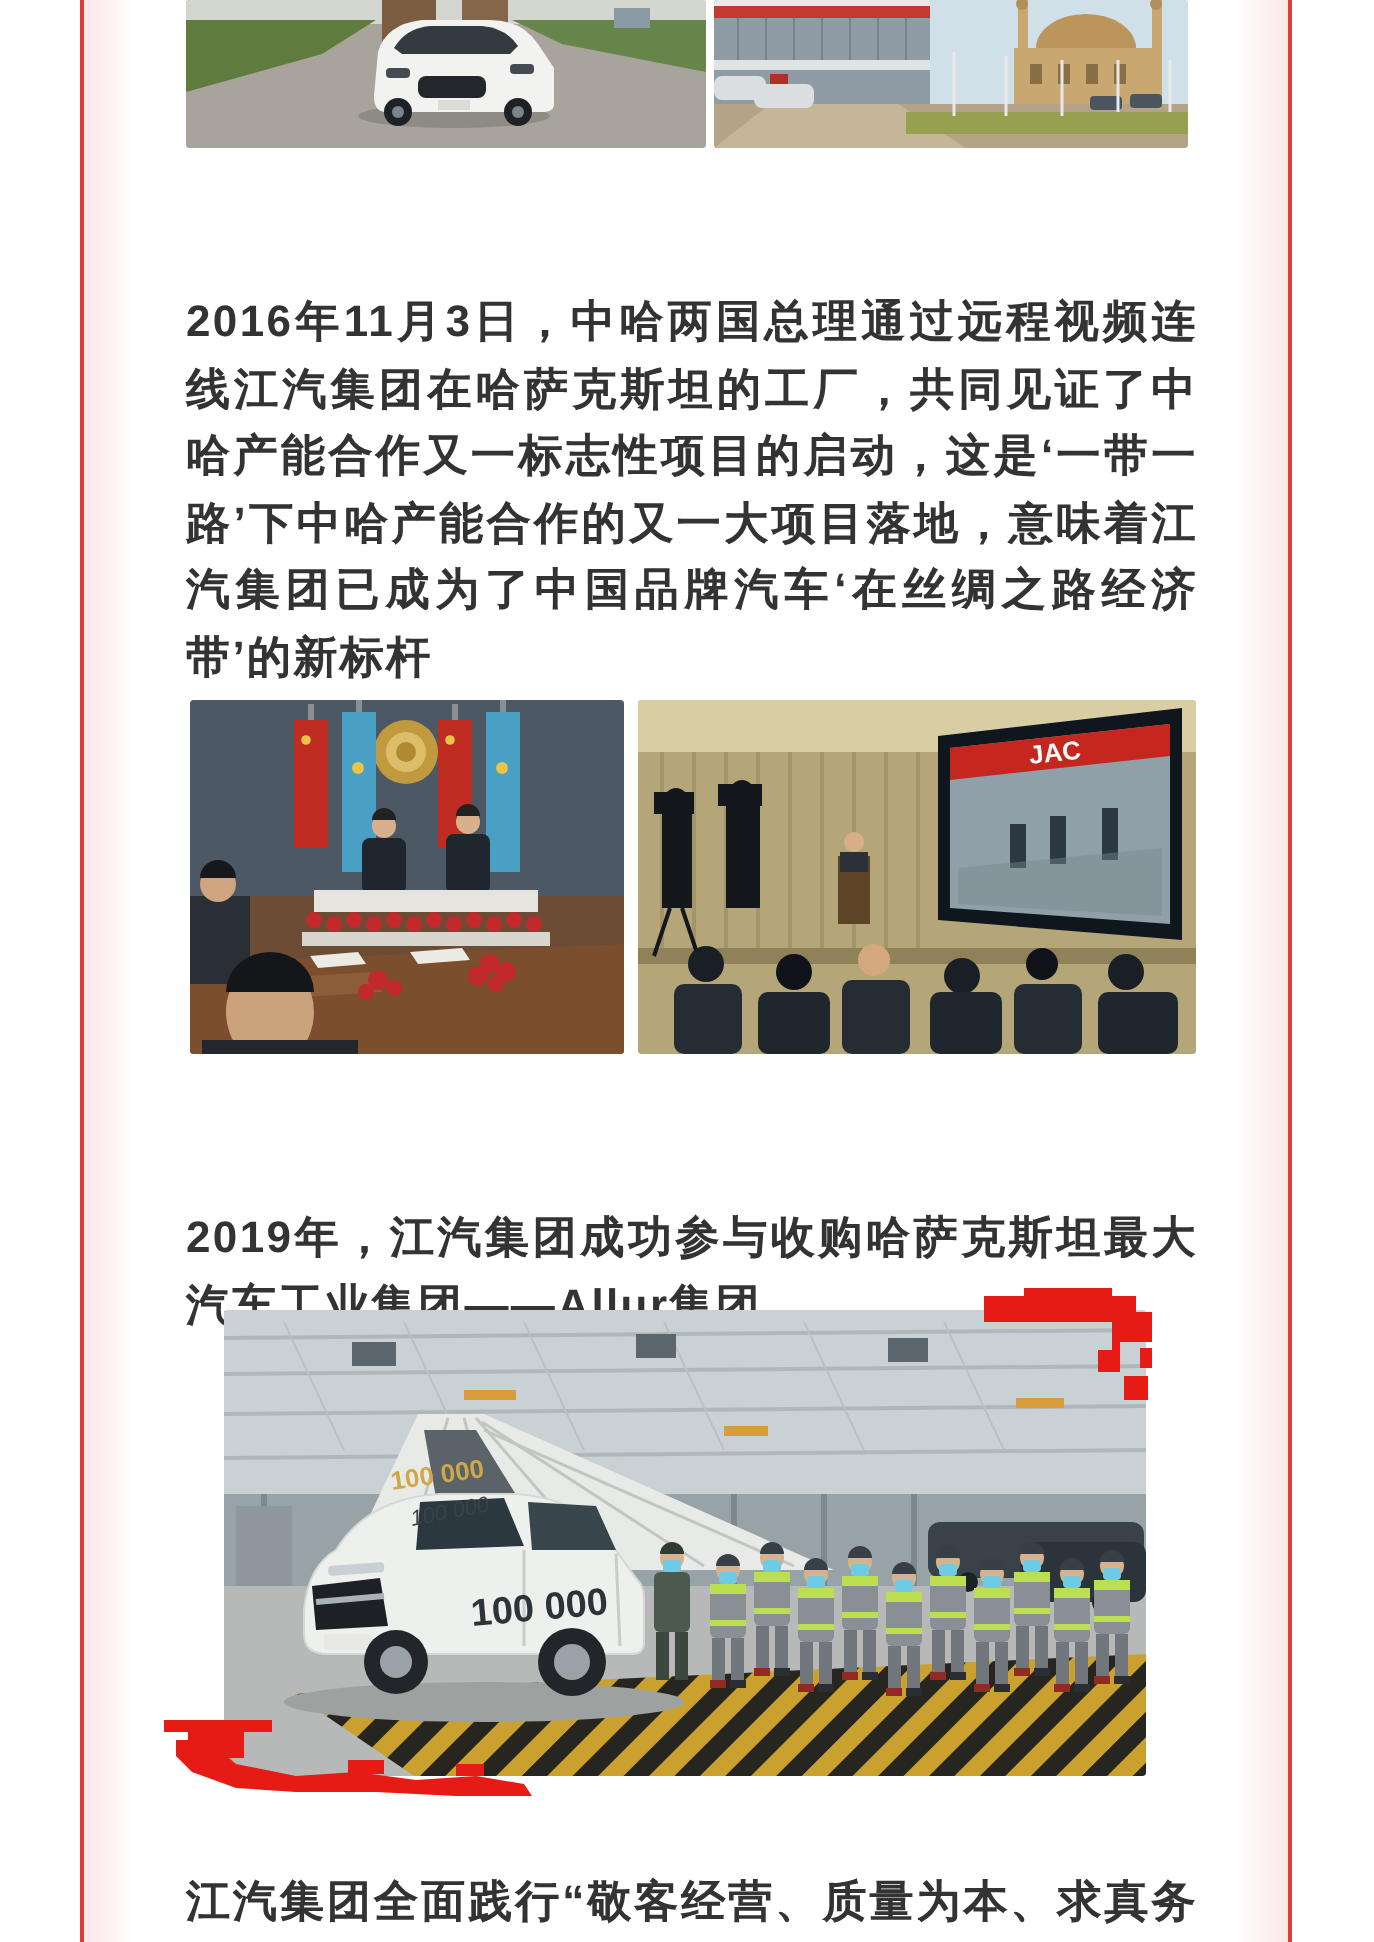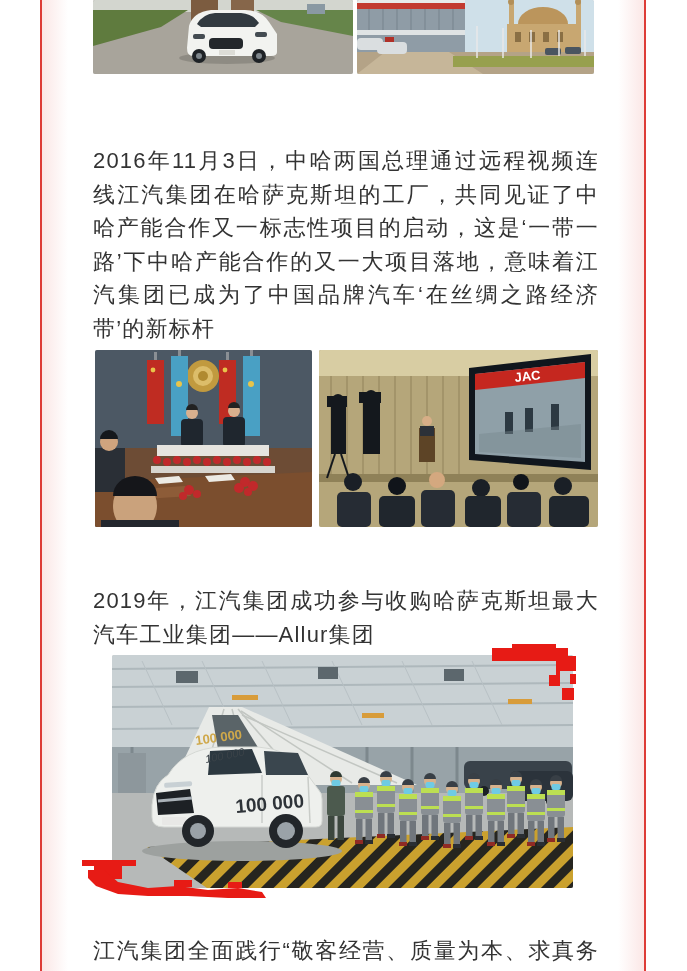--- a/index.html
+++ b/index.html
@@ -20,24 +20,24 @@
   .side-line.left{left:40px;}
   .side-line.right{left:644px;}
   .side-fade{position:absolute;top:0;bottom:0;width:26px;}
   .side-fade.left{left:42px;background:linear-gradient(to right,var(--side-fade-pink),rgba(255,255,255,0));}
   .side-fade.right{left:618px;background:linear-gradient(to left,var(--side-fade-pink),rgba(255,255,255,0));}
 
   
   .para{
     position:absolute;left:93px;width:506px;
     font-size:22px;line-height:33.5px;letter-spacing:1.2px;
-    color:var(--text-color);text-align:justify;
+    color:var(--text-color);text-align:justify;font-weight:bold;
   }
   .para-1{top:122px;}
-  .para-2{top:562px;}
+  .para-2{top:580px;}
   .para-3{top:912px;}
 
   
   .photo{position:absolute;overflow:hidden;border-radius:2px;background:#ccc;}
   .photo svg{display:block;width:100%;height:100%;}
   .photo-top-left{left:93px;top:0;width:260px;height:74px;}
   .photo-top-right{left:357px;top:0;width:237px;height:74px;}
   .photo-mid-left{left:95px;top:350px;width:217px;height:177px;}
   .photo-mid-right{left:319px;top:350px;width:279px;height:177px;}
   .photo-big{left:112px;top:655px;width:461px;height:233px;}

